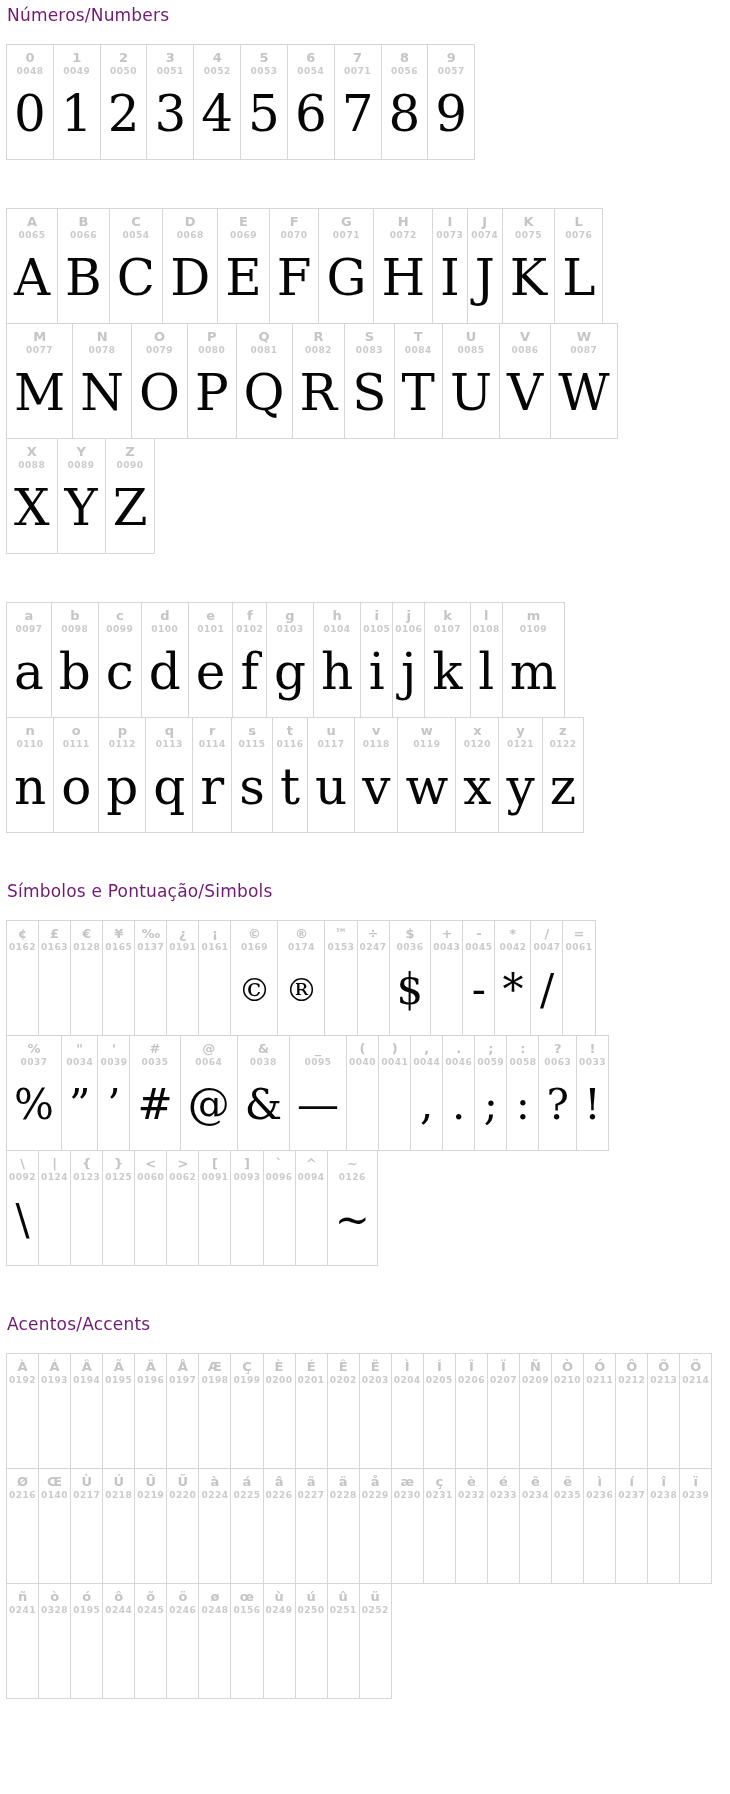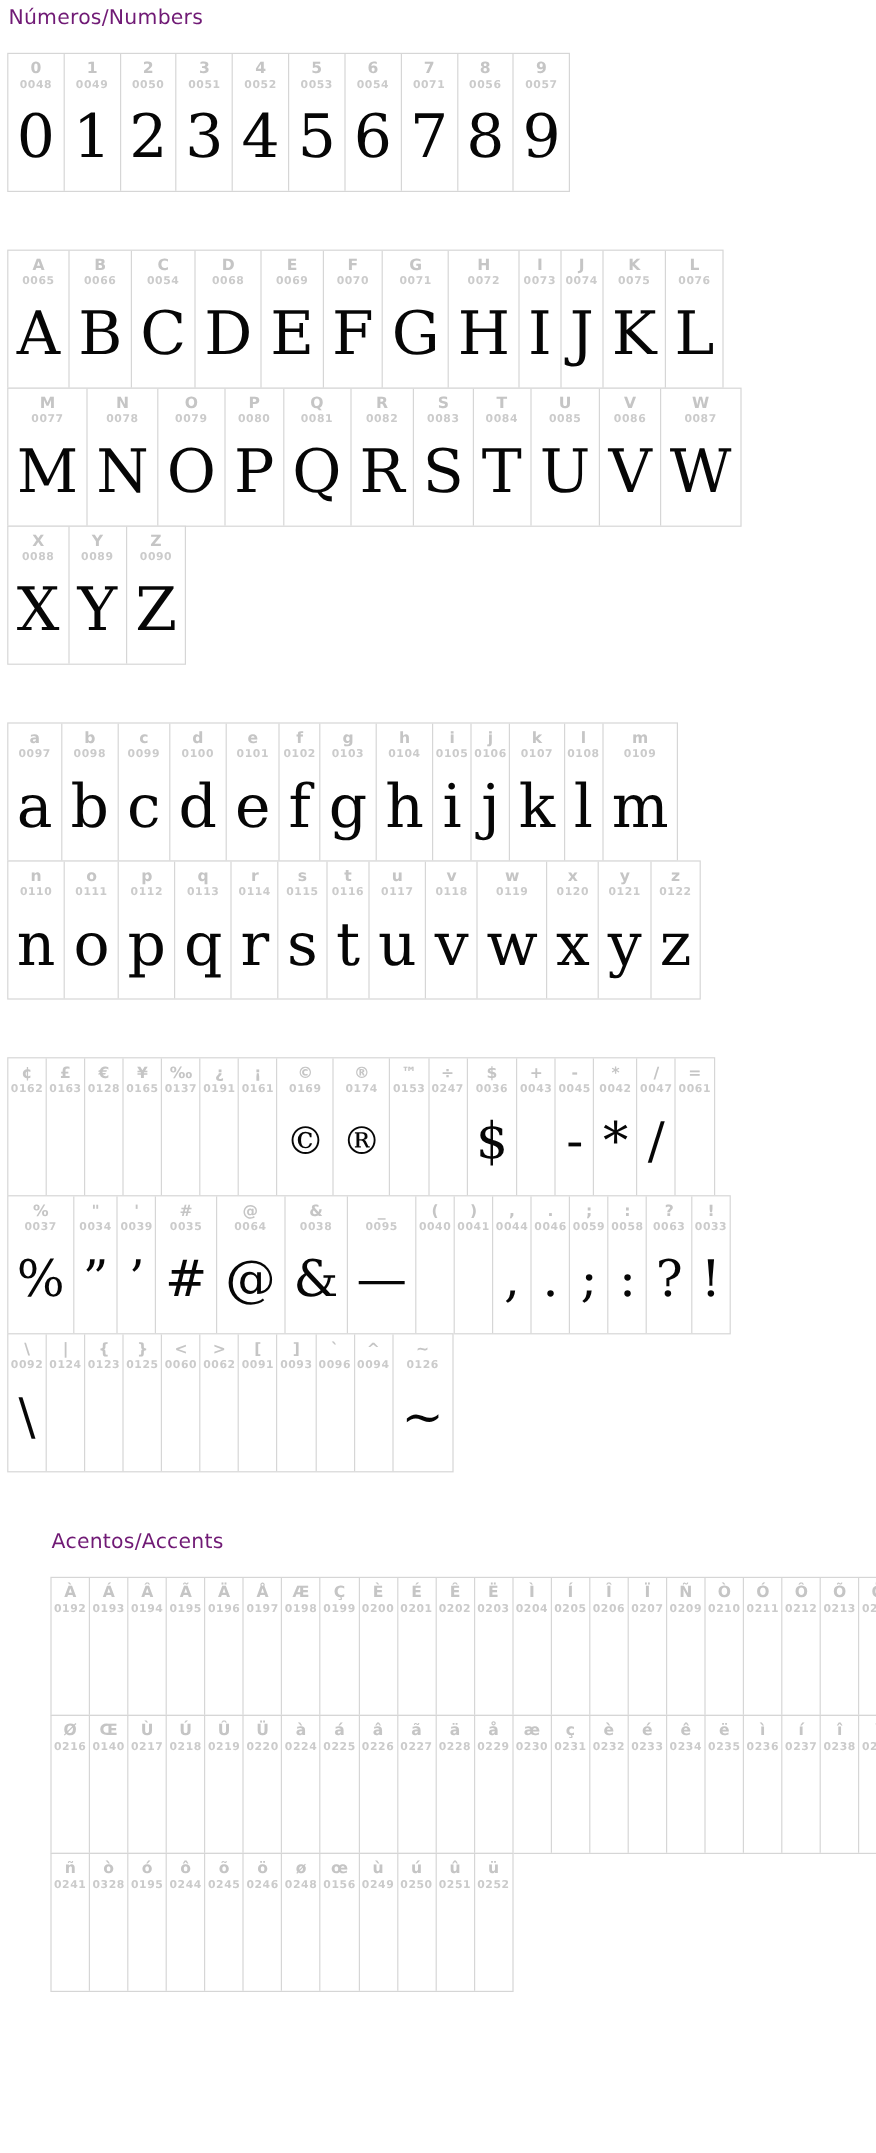--- a/index.html
+++ b/index.html
@@ -3,21 +3,21 @@
 <meta charset="utf-8">
 <style>
   html,body{margin:0;padding:0;background:#fff;}
   body{
     width:730px;
     font-family:"DejaVu Sans","Liberation Sans",sans-serif;
     padding:5px 0 10px 6px;
     box-sizing:border-box;
   }
   .charmap-section{margin:0 0 48px 0;}
-  .charmap-section:last-child{margin-bottom:0;margin-left:36px;}
+  .charmap-section:last-child{margin-bottom:0;}
   .section-title{
     font-size:17px;
     font-weight:400;
     color:#701a75;
     margin:0 0 19px 1px;
     letter-spacing:.2px;
   }
   .rows{display:block;}
   .char-row{
     display:flex;
@@ -396,20 +396,21 @@
           </div>
           <div class="char-cell">
             <span class="char-label">z</span>
             <span class="char-code">0122</span>
             <div class="glyph-area">z</div>
           </div>
         </div>
       </div>
     </div>
     <div class="charmap-section section-3">
+      <h2 class="section-title">Símbolos e Pontuação/Simbols</h2>
       <div class="rows">
         <div class="char-row">
           <div class="char-cell">
             <span class="char-label">¢</span>
             <span class="char-code">0162</span>
             <div class="glyph-area"></div>
           </div>
           <div class="char-cell">
             <span class="char-label">£</span>
             <span class="char-code">0163</span>

